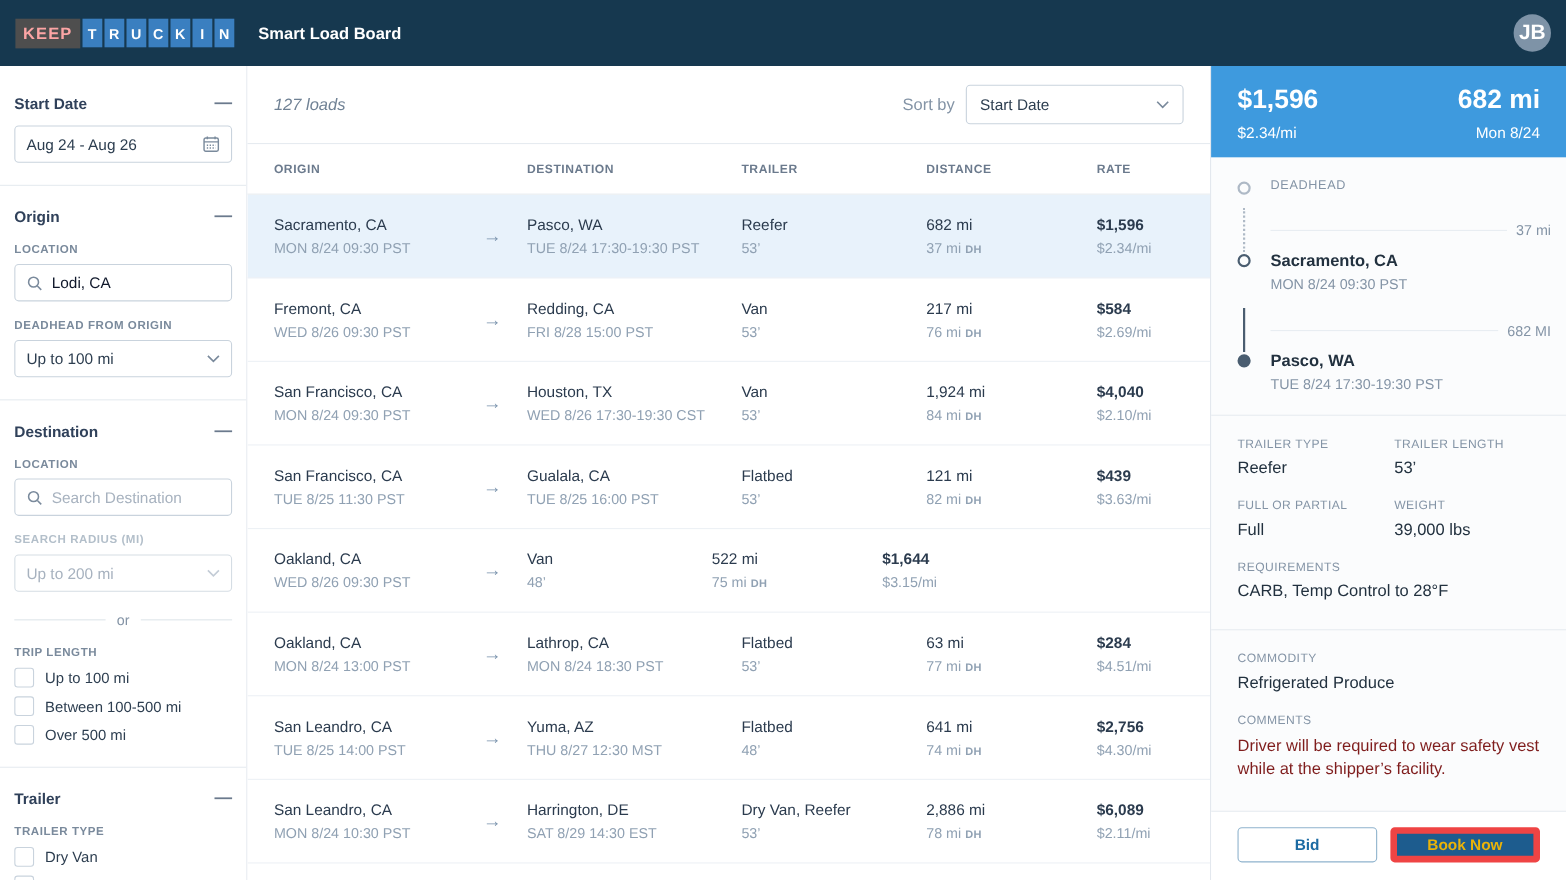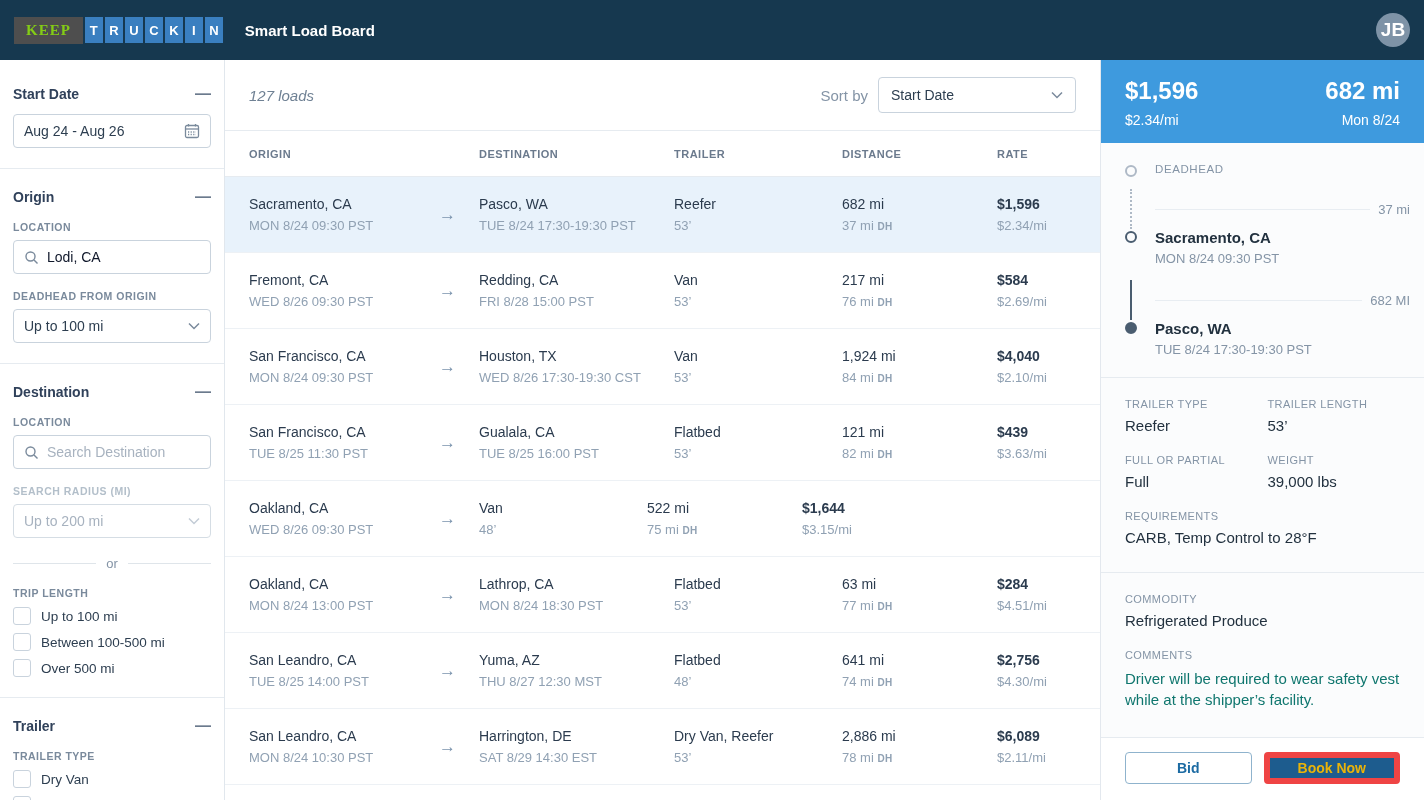--- a/index.html
+++ b/index.html
@@ -3,21 +3,21 @@
 <meta charset="utf-8">
 <style>
   * { margin:0; padding:0; box-sizing:border-box; }
   html,body { width:1424px; height:800px; overflow:hidden; }
   body { font-family:"Liberation Sans", sans-serif; background:#fff; color:#2d3e50; }
   .app { width:1424px; height:800px; display:flex; flex-direction:column; }
 
   
   .navbar { height:60px; background:#16384f; display:flex; align-items:center; padding:0 14px; flex:0 0 auto; }
   .logo { display:flex; align-items:center; gap:2px; margin-right:22px; }
-  .logo-keep { background:#4e4e4e; color:#84cc16; font-weight:700; font-size:15px; letter-spacing:1px; padding:5px 12px;font-family:Liberation Serif, serif; }
+  .logo-keep { background:#4e4e4e; color:#fca5a5; font-weight:700; font-size:15px; letter-spacing:1px; padding:5px 7px; }
   .logo-tile { background:#3a7fc0; color:#fff; font-weight:700; font-size:13px; width:18px; height:26px; display:flex; align-items:center; justify-content:center; }
   .nav-title { color:#fff; font-weight:700; font-size:15px; }
   .avatar { margin-left:auto; width:34px; height:34px; border-radius:50%; background:#7e93a7; color:#fff; font-size:19px; font-weight:700; display:flex; align-items:center; justify-content:center; }
 
   
   .body { flex:1; display:flex; min-height:0; }
 
   
   .sidebar { width:225px; flex:0 0 auto; background:#fff; border-right:1px solid #e1e7ed; padding:10px 13px; overflow:hidden; }
   .section-title { display:flex; justify-content:space-between; align-items:center; font-size:14px; font-weight:700; color:#30415a; margin:16px 0 12px; }
@@ -78,21 +78,21 @@
   .tl-label { font-size:11.5px; font-weight:400; letter-spacing:.6px; color:#8494a6; padding-bottom:14px; }
   .tl-city { font-size:15px; font-weight:700; color:#22313f; }
   .tl-time { font-size:13px; color:#8494a6; margin-top:5px; padding-bottom:14px; }
 
   .panel-divider { border:none; border-top:1px solid #e6ebf0; margin:6px 0; }
   .info { padding:14px 24px 0; }
   .info-grid { display:grid; grid-template-columns:1fr 1fr; column-gap:10px; }
   .info-label { font-size:11px; letter-spacing:.4px; color:#8494a6; margin-bottom:7px; }
   .info-value { font-size:15px; color:#22313f; margin-bottom:20px; }
   .span2 { grid-column:1 / span 2; }
-  .comments-text { font-size:15px; color:#0f766e; line-height:1.4; margin-bottom:14px; }
+  .comments-text { font-size:15px; color:#7f1d1d; line-height:1.4; margin-bottom:14px; }
 
   .detail-footer { margin-top:auto; flex:0 0 auto; border-top:1px solid #e6ebf0; background:#fff; padding:14px 24px 16px; display:flex; gap:12px; }
   .btn { flex:1; height:32px; border-radius:4px; font-size:14px; font-weight:700; font-family:inherit; display:flex; align-items:center; justify-content:center; cursor:pointer; }
   .btn-bid { background:#fff; border:1px solid #8fb3cd; color:#1c6ba3; }
   .btn-book { background:#1d5c8e; border:6px solid #ef4444; color:#eab308; }
 
   svg { display:block; }
 </style>
 </head>
 <body>

